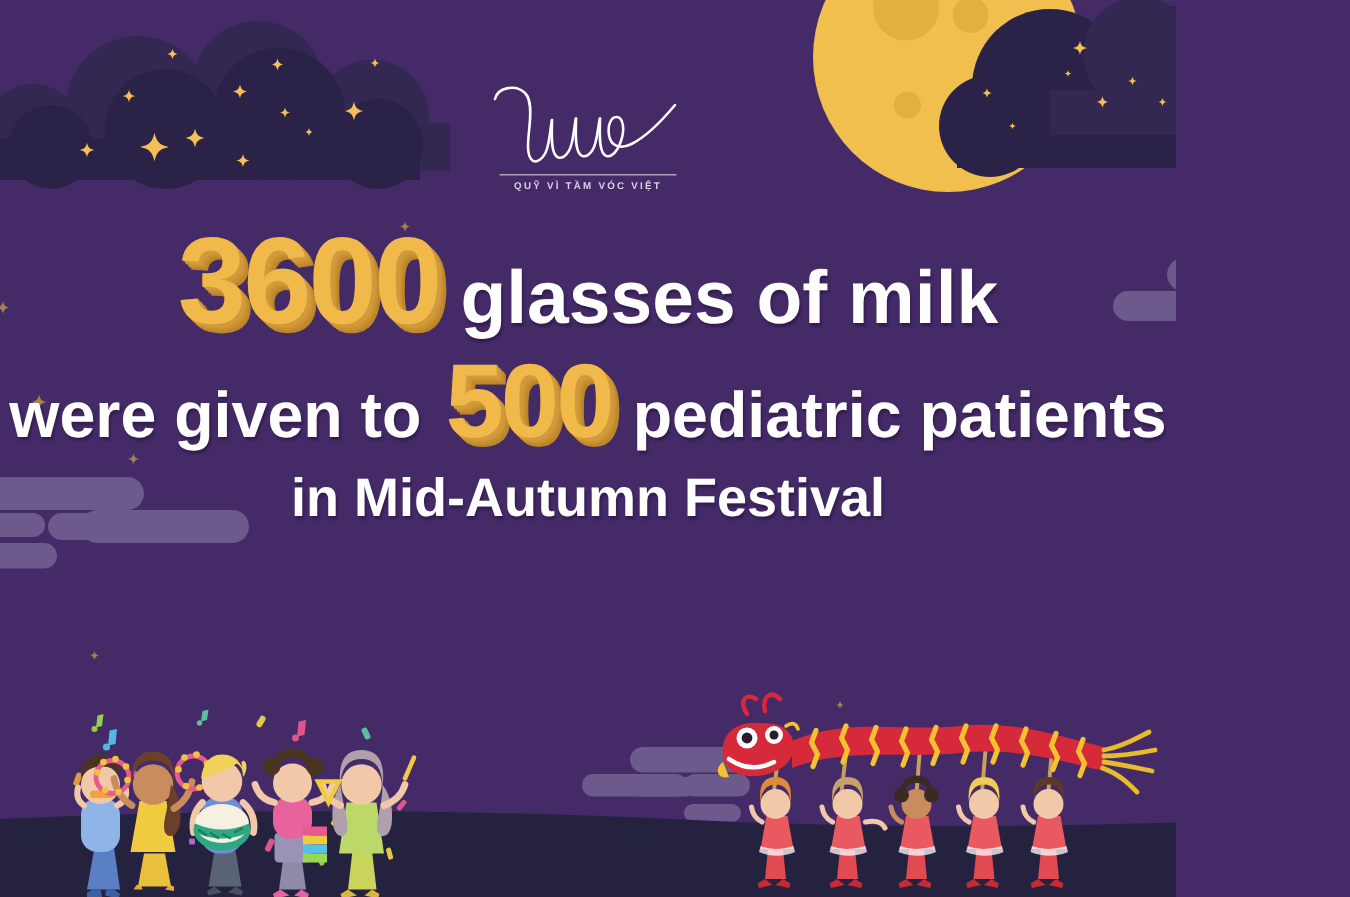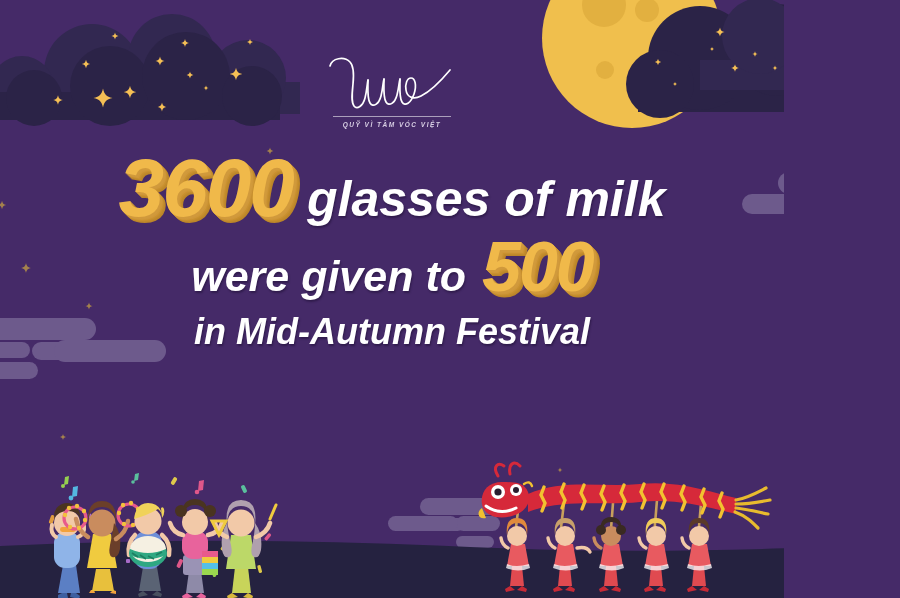--- a/index.html
+++ b/index.html
@@ -10,21 +10,20 @@
     overflow:hidden;
     position:relative;
   }
 
   #poster {
     position:relative;
     width:784px;
     height:598px;
     background:#452a68;
     overflow:hidden;
-    font-style:italic;
   }
 
   .layer { position:absolute; left:0; top:0; width:900px; height:598px; }
   .layer svg { display:block; width:900px; height:598px; }
 
   
   .logo-block {
     position:absolute;
     left:0; right:0;
     top:52px;
@@ -244,20 +243,21 @@
   <div class="headline">
 
     <div class="line line1">
       <span class="num num-big">3600</span>
       <span class="wht wht-big sp-l">glasses of milk</span>
     </div>
 
     <div class="line line2">
       <span class="wht wht-mid sp-r">were given to</span>
       <span class="num num-mid">500</span>
+      <span class="wht wht-mid sp-l">pediatric patients</span>
     </div>
 
     <div class="line3">
       <span class="wht wht-sm">in Mid-Autumn Festival</span>
     </div>
 
   </div>
 
   <div class="kids">
     <svg viewBox="0 0 276 125" xmlns="http://www.w3.org/2000/svg">

